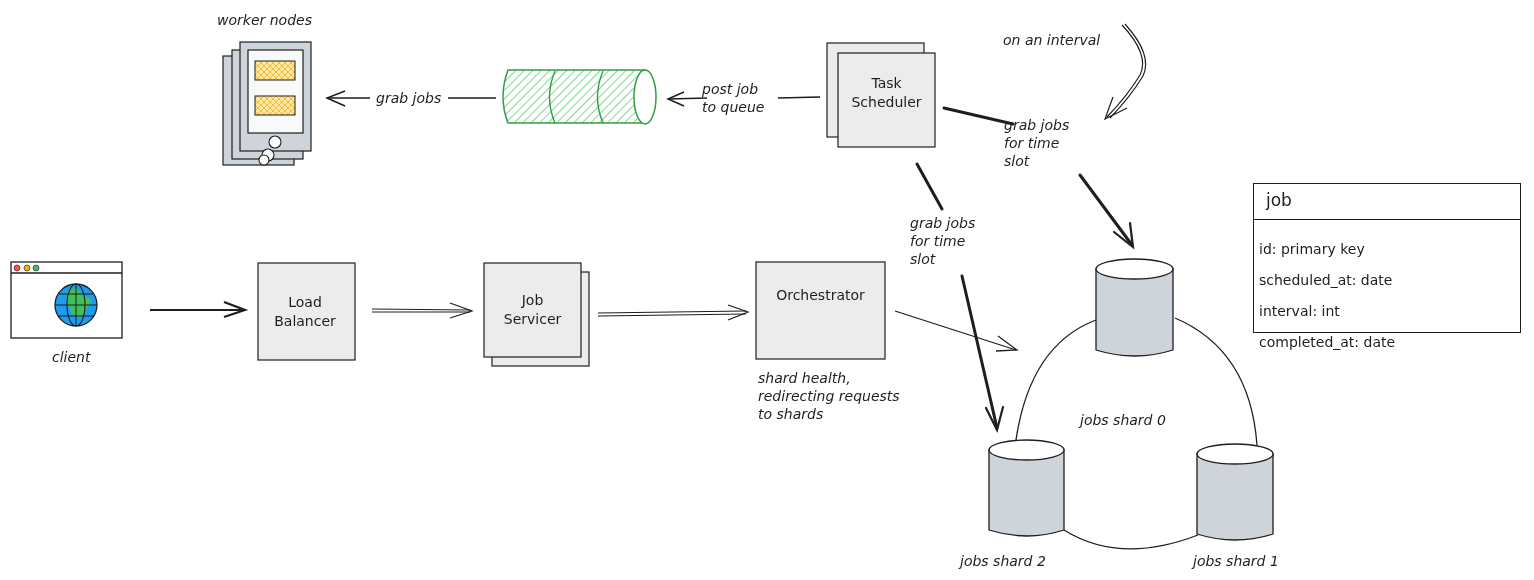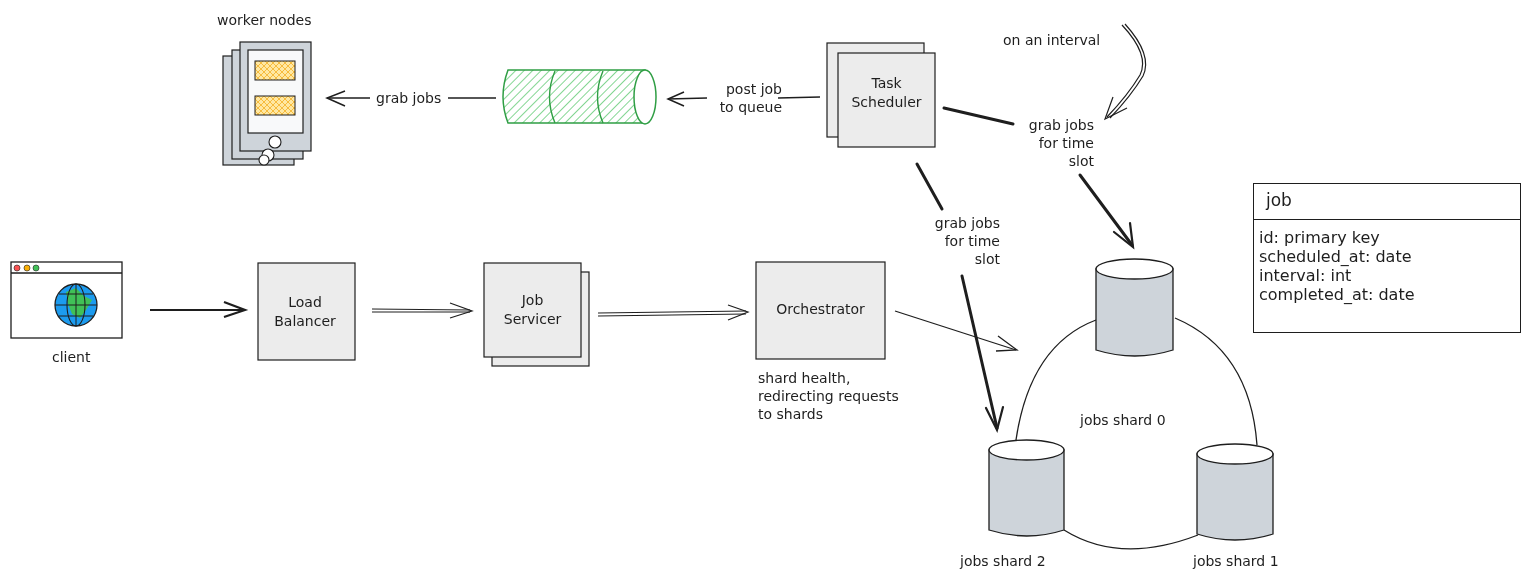--- a/index.html
+++ b/index.html
@@ -1,27 +1,27 @@
 <!DOCTYPE html>
 <html><head>
 <meta charset="utf-8">
 <style>
   html, body { margin: 0; padding: 0; background: #ffffff; }
   body { width: 1534px; height: 580px; position: relative; overflow: hidden;
          font-family: "DejaVu Sans", sans-serif; color: #1e1e1e; }
   svg#canvas { position: absolute; left: 0; top: 0; }
-  .lbl { position: absolute; font-size: 14px; line-height: 18px; white-space: nowrap; color: #1e1e1e; }
-  .ctr { text-align: right; }
+  .lbl { position: absolute; font-size: 14px; line-height: 18px; white-space: nowrap; color: #1e1e1e; font-style: italic; }
+  .ctr { text-align: left; }
   .boxtxt { position: absolute; display: flex; align-items: center; justify-content: center;
             text-align: center; font-size: 14px; line-height: 19px; white-space: pre-line; }
   .tbl { position: absolute; left: 1253px; top: 183px; width: 268px; height: 150px;
          border: 1.5px solid #1e1e1e; background: #fff; box-sizing: border-box; }
   .tbl-head { height: 36px; border-bottom: 1.5px solid #1e1e1e; font-size: 17px;
               padding: 6px 0 0 12px; box-sizing: border-box; }
-  .tbl-row { font-size: 16px; line-height: 19px; padding-left: 5px; white-space: nowrap; }
+  .tbl-row { font-size: 14px; line-height: 19px; padding-left: 5px; white-space: nowrap; margin-top: 12px; }
   .tbl-body { padding-top: 8px; }
 </style>
 </head>
 <body>
 
 <svg id="canvas" width="1534" height="580" viewBox="0 0 1534 580">
   <defs>
     <pattern id="hatchGreen" patternUnits="userSpaceOnUse" width="6" height="6" patternTransform="rotate(45)">
       <line x1="0" y1="0" x2="0" y2="6" stroke="#40c057" stroke-width="1.3"></line>
     </pattern>
@@ -173,21 +173,21 @@
   <div>for time</div>
   <div>slot</div>
 </div>
 
 <div class="lbl" style="left:52px; top:348px;">client</div>
 
 <div class="boxtxt" style="left:258px; top:263px; width:94px; height:97px;">Load
 Balancer</div>
 <div class="boxtxt" style="left:484px; top:263px; width:97px; height:94px;">Job
 Servicer</div>
-<div class="boxtxt" style="left:756px; top:262px; width:129px; height:97px; align-items:flex-start; padding-top:38px; box-sizing:border-box;">Orchestrator</div>
+<div class="boxtxt" style="left:756px; top:262px; width:129px; height:97px; align-items:flex-start; padding-top:24px; box-sizing:border-box;">Orchestrator</div>
 
 <div class="lbl" style="left:758px; top:369px;">
   <div>shard health,</div>
   <div>redirecting requests</div>
   <div>to shards</div>
 </div>
 
 <div class="lbl" style="left:1080px; top:367px;margin-top:44px;">jobs shard 0</div>
 <div class="lbl" style="left:960px; top:552px;">jobs shard 2</div>
 <div class="lbl" style="left:1193px; top:552px;">jobs shard 1</div>

